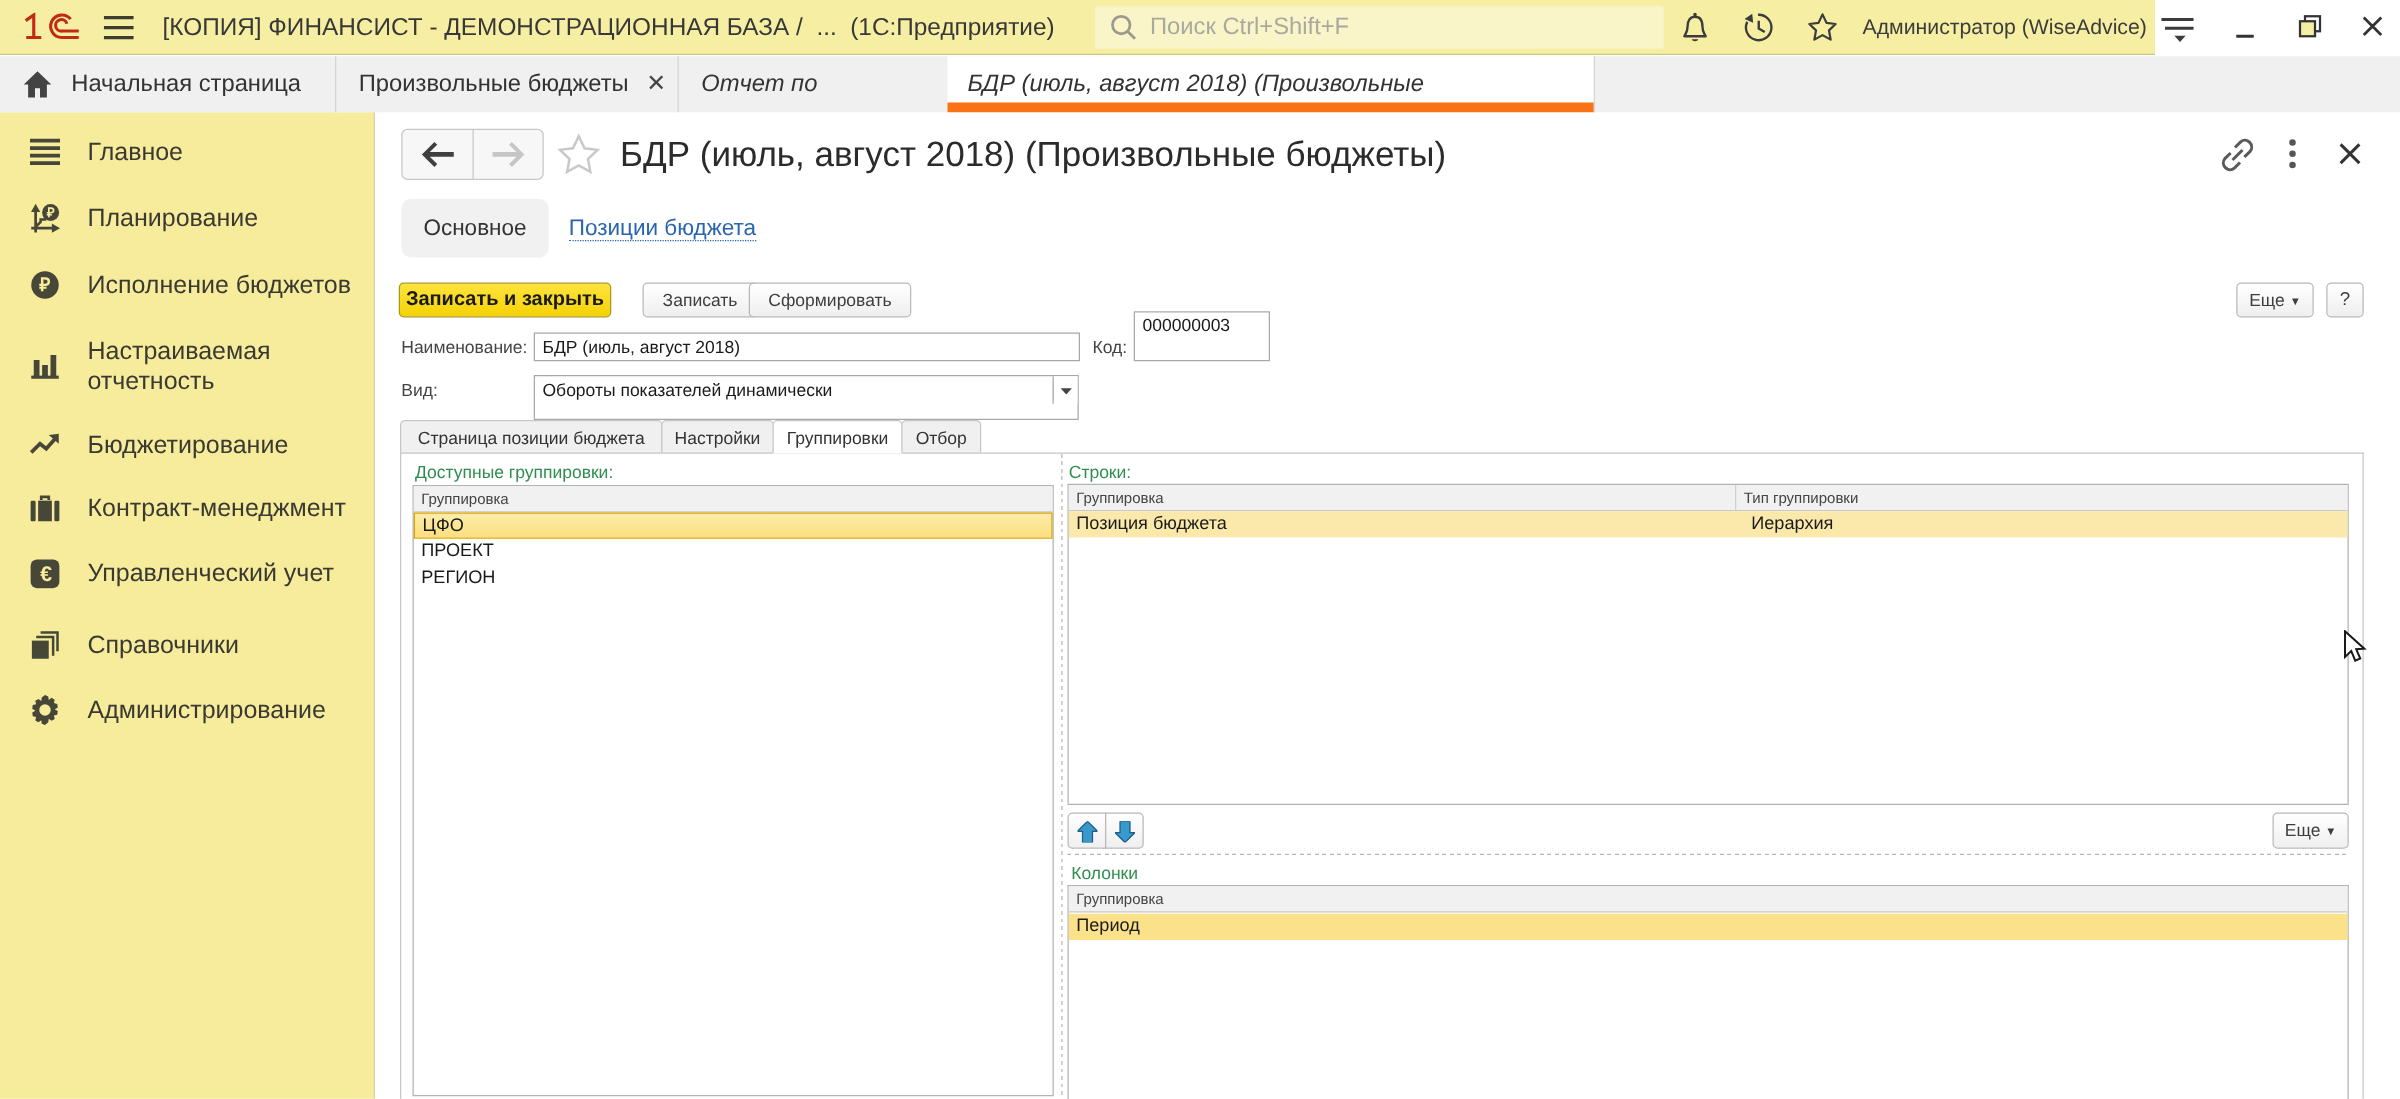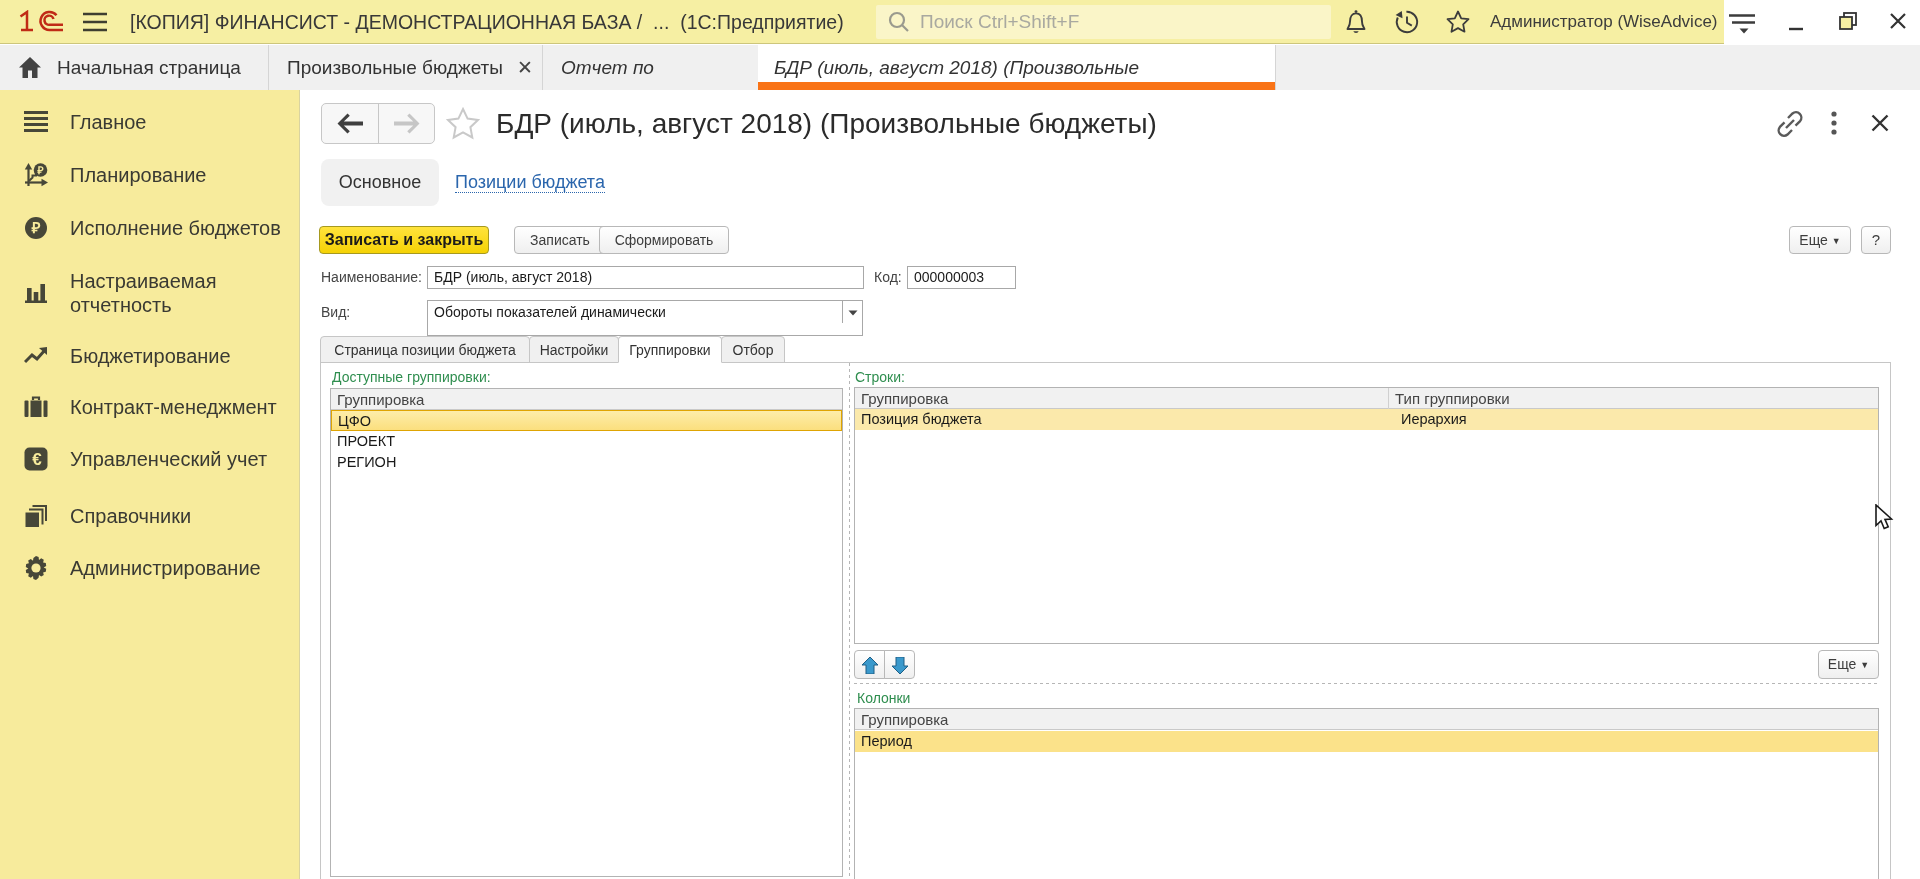--- a/index.html
+++ b/index.html
@@ -41,21 +41,21 @@
 
 .flabel { position:absolute; font-size:14px; color:#444; }
 .field { position:absolute; border:1px solid #a8a8a8; background:#fff; font-size:14px; color:#1a1a1a; padding-left:6px; }
 
 .stab { position:absolute; top:246px; height:27px; line-height:26px; background:#f0f0f0; border:1px solid #c6c6c6; border-radius:4px 4px 0 0; font-size:14px; color:#333; text-align:center; }
 .stab.active { background:#fff; border-bottom:1px solid #fff; z-index:3; }
 
 #pane { position:absolute; left:19px; top:272px; width:1571px; height:517px; border:1px solid #c6c6c6; border-bottom:none; background:#fff; }
 .glabel { position:absolute; font-size:14px; color:#2f8e4f; }
 .tbl { position:absolute; border:1px solid #b3b3b3; background:#fff; }
-.thead { position:absolute; left:0; top:0; width:100%; height:21px; background:#f1f1f1; border-bottom:1px solid #c9c9c9; font-size:15px; color:#444; }
+.thead { position:absolute; left:0; top:0; width:100%; height:21px; background:#f1f1f1; border-bottom:1px solid #c9c9c9; font-size:12px; color:#444; }
 .thead span { padding-left:6px; line-height:21px; display:inline-block; }
 .trow { position:absolute; left:0; width:100%; height:21px; line-height:21px; font-size:14.5px; color:#1a1a1a; }
 .trow span { padding-left:6px; }
 .vdash { position:absolute; width:1px; background:repeating-linear-gradient(to bottom,#b6b6b6 0 3px,transparent 3px 6px); }
 .hdash { position:absolute; height:1px; background:repeating-linear-gradient(to right,#b6b6b6 0 3px,transparent 3px 6px); }
 </style>
 </head>
 <body>
 
 <div id="topbar">
@@ -246,21 +246,21 @@
 
   <div class="btn" id="btn-save">Записать и закрыть</div>
   <div class="btn" id="btn-zap">Записать</div>
   <div class="btn" id="btn-form">Сформировать</div>
   <div class="btn" id="btn-more1">Еще <span style="font-size:9px;position:relative;top:-1px">▼</span></div>
   <div class="btn" id="btn-help">?</div>
 
   <div class="flabel" style="left:20px;top:179px">Наименование:</div>
   <div class="field" style="left:126px;top:176px;width:437px;height:23px;line-height:21px">БДР (июль, август 2018)</div>
   <div class="flabel" style="left:573px;top:179px">Код:</div>
-  <div class="field" style="left:606px;top:176px;width:109px;height:23px;line-height:21px">000000003</div>
+  <div class="field" style="left:606px;top:159px;width:109px;height:40px;line-height:21px">000000003</div>
   <div class="flabel" style="left:20px;top:214px">Вид:</div>
   <div class="field" style="left:126px;top:210px;width:436px;height:36px;line-height:22px">Обороты показателей динамически
     <div class="abs" style="right:0;top:0;width:20px;height:22px;border-left:1px solid #a8a8a8;background:#fff">
       <svg class="abs" style="left:5px;top:9px" width="10" height="6" viewBox="0 0 10 6">
           <path d="M0.5 0.5 L9.5 0.5 L5 5.5 Z" fill="#444"></path>
         </svg>
     </div>
   </div>
 
   <div class="stab" style="left:19px;width:210px;">Страница позиции бюджета</div>

